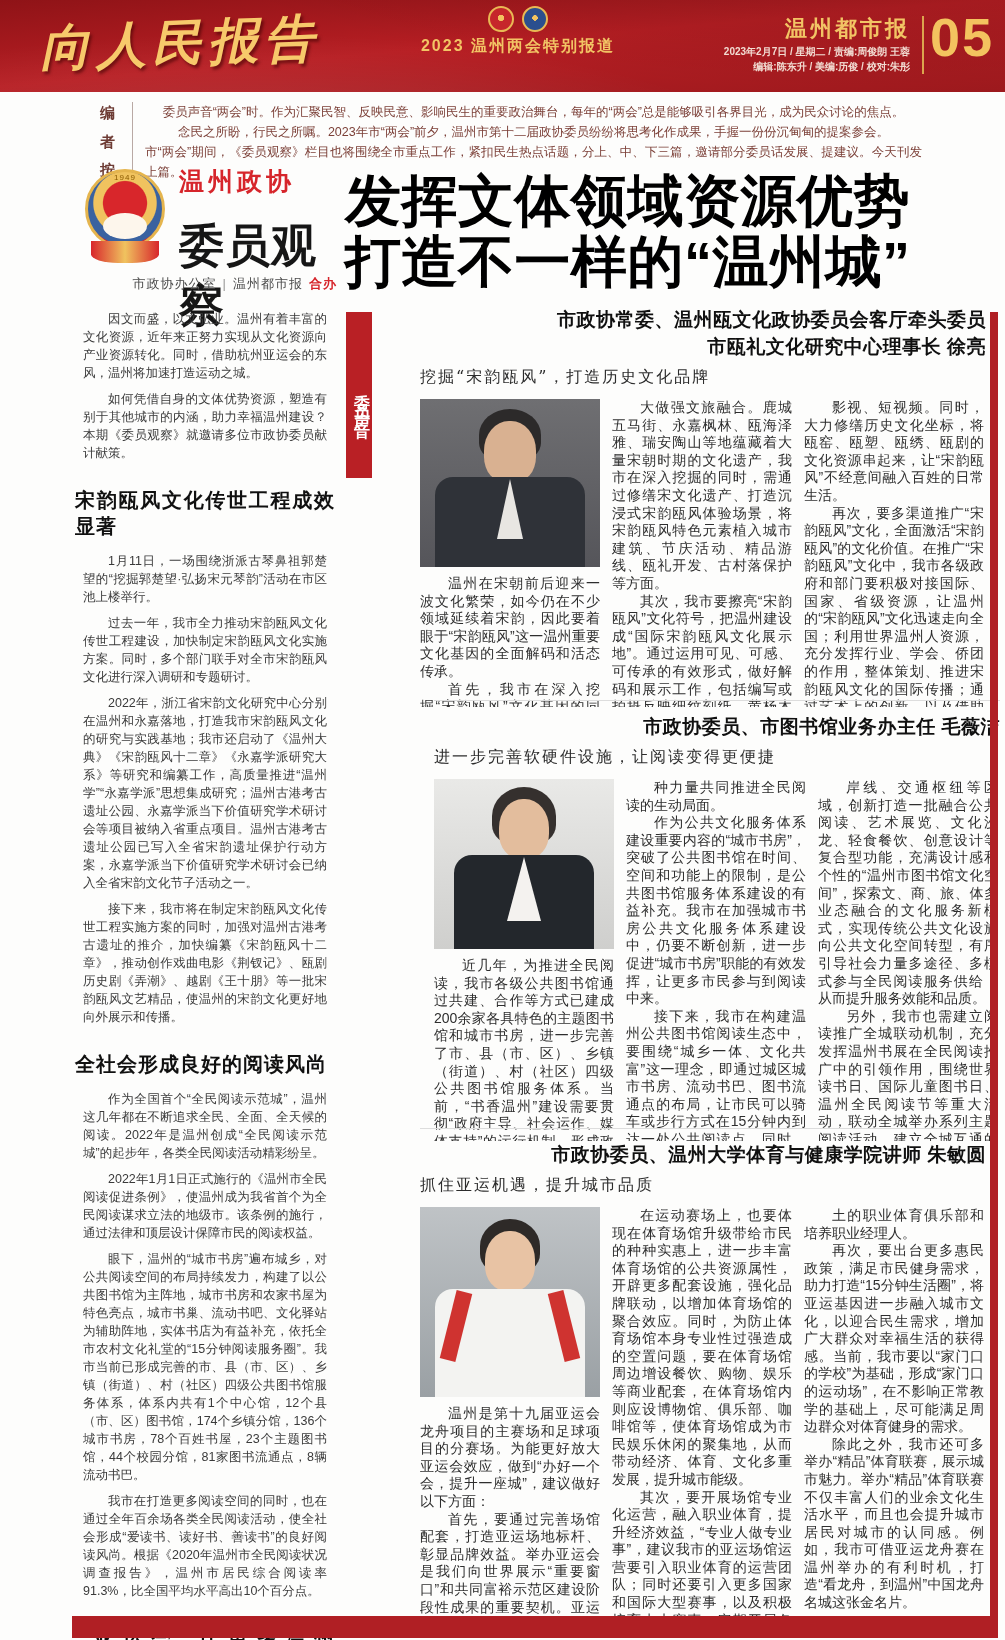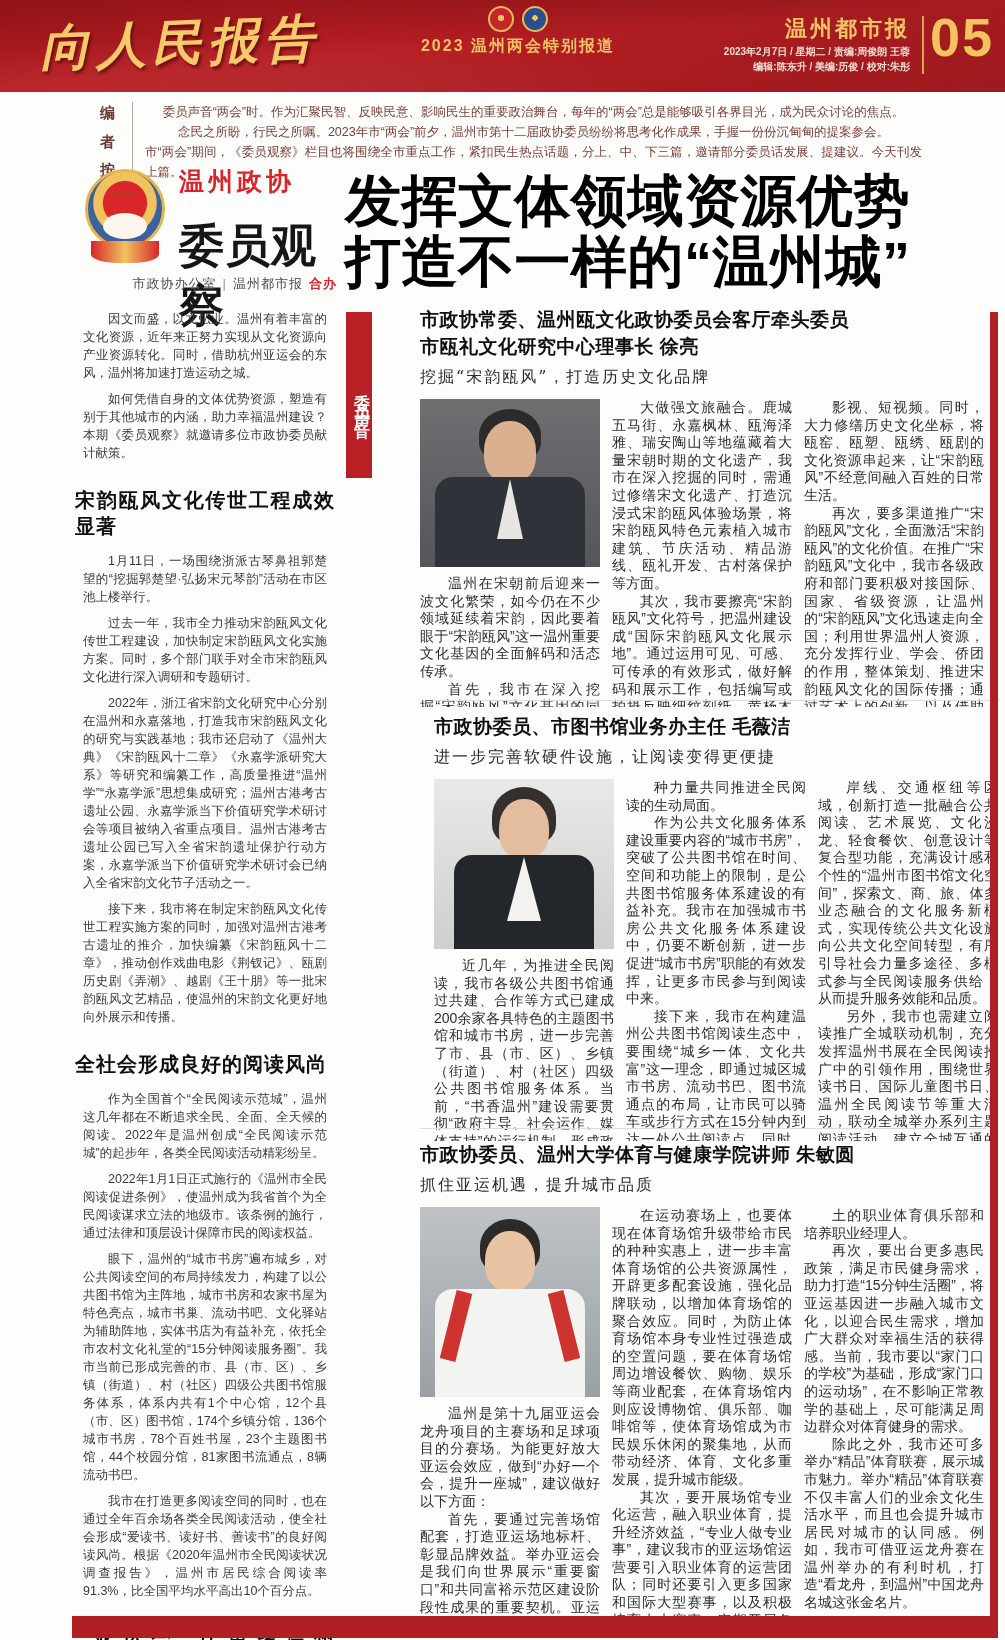--- a/index.html
+++ b/index.html
@@ -39,21 +39,21 @@
   .editor-text p.c{text-align:center;}
   .editor-text p.j{text-align:justify;}
 
   
   .logo{position:absolute;left:75px;top:163px;width:262px;height:132px;}
   .logo-emblem{position:absolute;left:6px;top:6px;width:88px;height:100px;}
   .emblem-ring{position:absolute;left:4px;top:0;width:80px;height:80px;border-radius:50%;
           background:radial-gradient(circle at 50% 42%,#d8262b 0 38%,#f0c35f 40% 55%,#3a62a0 57% 72%,#d8262b 74%);
           border:3px solid #e5b54e;box-sizing:border-box;}
   .emblem-white{position:absolute;left:22px;top:44px;width:44px;height:26px;border-radius:50%;background:#fdf6ec;}
-  .emblem-year{position:absolute;left:0;top:20px;width:88px;text-align:center;font-size:8px;color:#8a5a00;
+  .emblem-year{position:absolute;left:0;top:4px;width:88px;text-align:center;font-size:8px;color:#8a5a00;
           letter-spacing:1px;}
   .emblem-ribbon{position:absolute;left:10px;top:72px;width:68px;height:22px;
           background:linear-gradient(90deg,#d8262b,#f0c35f,#d8262b);border-radius:0 0 40% 40%;}
   .logo-text{position:absolute;left:104px;top:2px;width:158px;}
   .logo-top{font-size:25px;font-weight:800;color:#d6252b;letter-spacing:4px;}
   .logo-main{font-size:45px;font-weight:900;color:#161616;letter-spacing:1px;margin-top:18px;}
   .logo-foot{position:absolute;left:0;top:112px;width:262px;text-align:right;font-size:13px;color:#4a4a4a;
           letter-spacing:1px;}
   .logo-foot .pipe{color:#999;margin:0 6px;}
   .logo-foot .tag{color:#d6252b;font-weight:800;margin-left:6px;}
@@ -71,21 +71,21 @@
 
   
   .side-tab{position:absolute;left:346px;top:312px;width:26px;height:166px;background:#b92025;
           color:#fff;writing-mode:vertical-rl;text-orientation:upright;font-size:16px;font-weight:600;
           letter-spacing:9px;text-align:center;padding-top:10px;box-sizing:border-box;}
   .frame-right{position:absolute;left:990px;top:312px;width:8px;height:1326px;background:#b01f24;}
   .frame-bottom{position:absolute;left:72px;top:1616px;width:926px;height:22px;background:#b01f24;}
 
   
   .article{position:absolute;left:420px;width:566px;}
-  .art-title{font-size:19px;font-weight:800;color:#101010;line-height:27px;letter-spacing:0.5px;}
+  .art-title{font-size:19px;font-weight:800;color:#101010;line-height:27px;letter-spacing:0.5px;text-align:right;}
   .art-sub{font-family:"DejaVu Serif",serif;font-size:16px;color:#2c2c2c;letter-spacing:2px;margin-top:7px;}
   .art-body{display:flex;gap:12px;margin-top:11px;overflow:hidden;}
   .col{width:180px;font-size:14px;line-height:17.6px;color:#2e2e2e;text-align:justify;}
   .col p{margin:0;text-indent:2em;}
   .byline{text-align:center;font-weight:700;text-indent:0 !important;margin-top:4px !important;}
   .hr-top{border-top:1px solid #ddd;padding-top:12px;}
 
   
   .photo{position:relative;width:180px;margin-bottom:8px;overflow:hidden;}
   .photo .head{position:absolute;left:50%;transform:translateX(-50%);border-radius:48% 48% 42% 42%;}

